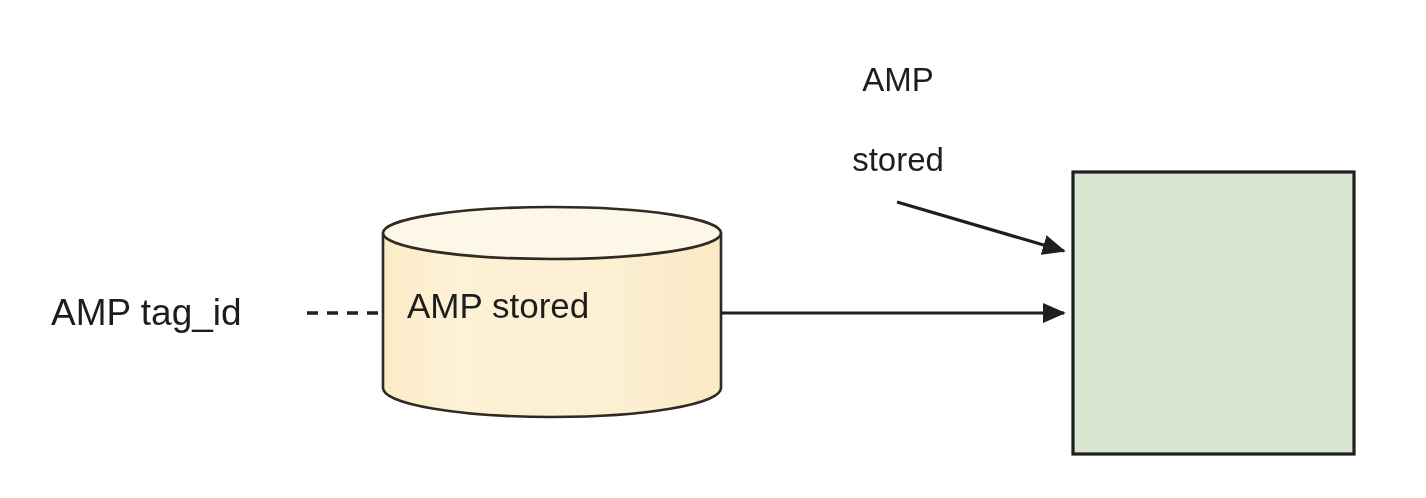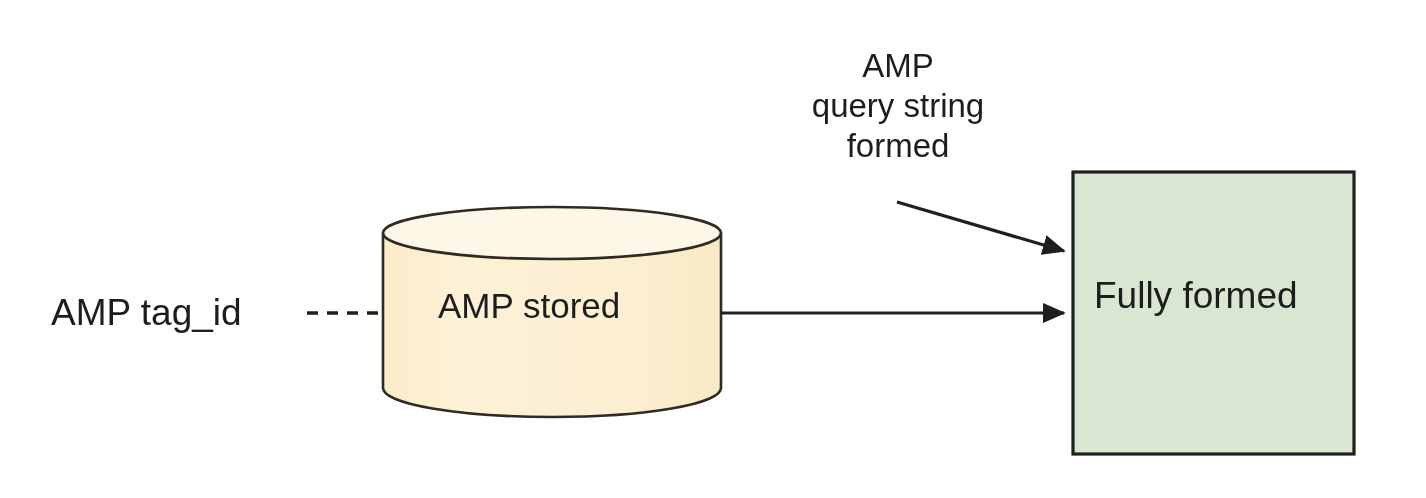--- a/index.html
+++ b/index.html
@@ -42,35 +42,34 @@
     font-size: 37px;
     line-height: 44px;
   }
 
   
   #label-cylinder {
     left: 407px;
     top: 284px;
     font-size: 35px;
     line-height: 43px;
-    margin-left: 31px;
   }
 
   
   #label-ortb {
     left: 1094px;
     top: 274px;
     font-size: 37px;
     line-height: 44px;
   }
 
   
   #label-query-params {
     left: 787px;
-    top: 46px;
+    top: 60px;
     width: 222px;
     text-align: center;
     font-size: 33px;
     line-height: 40px;
   }
 </style>
 </head>
 <body>
 
 <div id="canvas">
@@ -112,17 +111,17 @@
     <line x1="721" y1="313" x2="1064" y2="313" stroke="#1f1f1f" stroke-width="3.2" marker-end="url(#arrow-solid)"></line>
 
      ORTB (diagonal arrow) ===== --&gt;
     <line x1="897" y1="202" x2="1064" y2="251" stroke="#1f1f1f" stroke-width="3.2" marker-end="url(#arrow-solid)"></line>
   </svg>
 
   <div class="dg-text" id="label-amp-tag-id">AMP tag_id</div>
 
   <div class="dg-text" id="label-cylinder"><span>AMP stored</span><br></div>
 
-  <div class="dg-text" id="label-ortb"><span>Fully formed</span><br></div>
+  <div class="dg-text" id="label-ortb"><br></div>
 
-  <div class="dg-text" id="label-query-params"><span>AMP</span><br><span>query string</span><br><span>formed</span></div>
+  <div class="dg-text" id="label-query-params"><span>AMP</span><br><br><span>stored</span></div>
 
 </div>
 
 </body></html>

